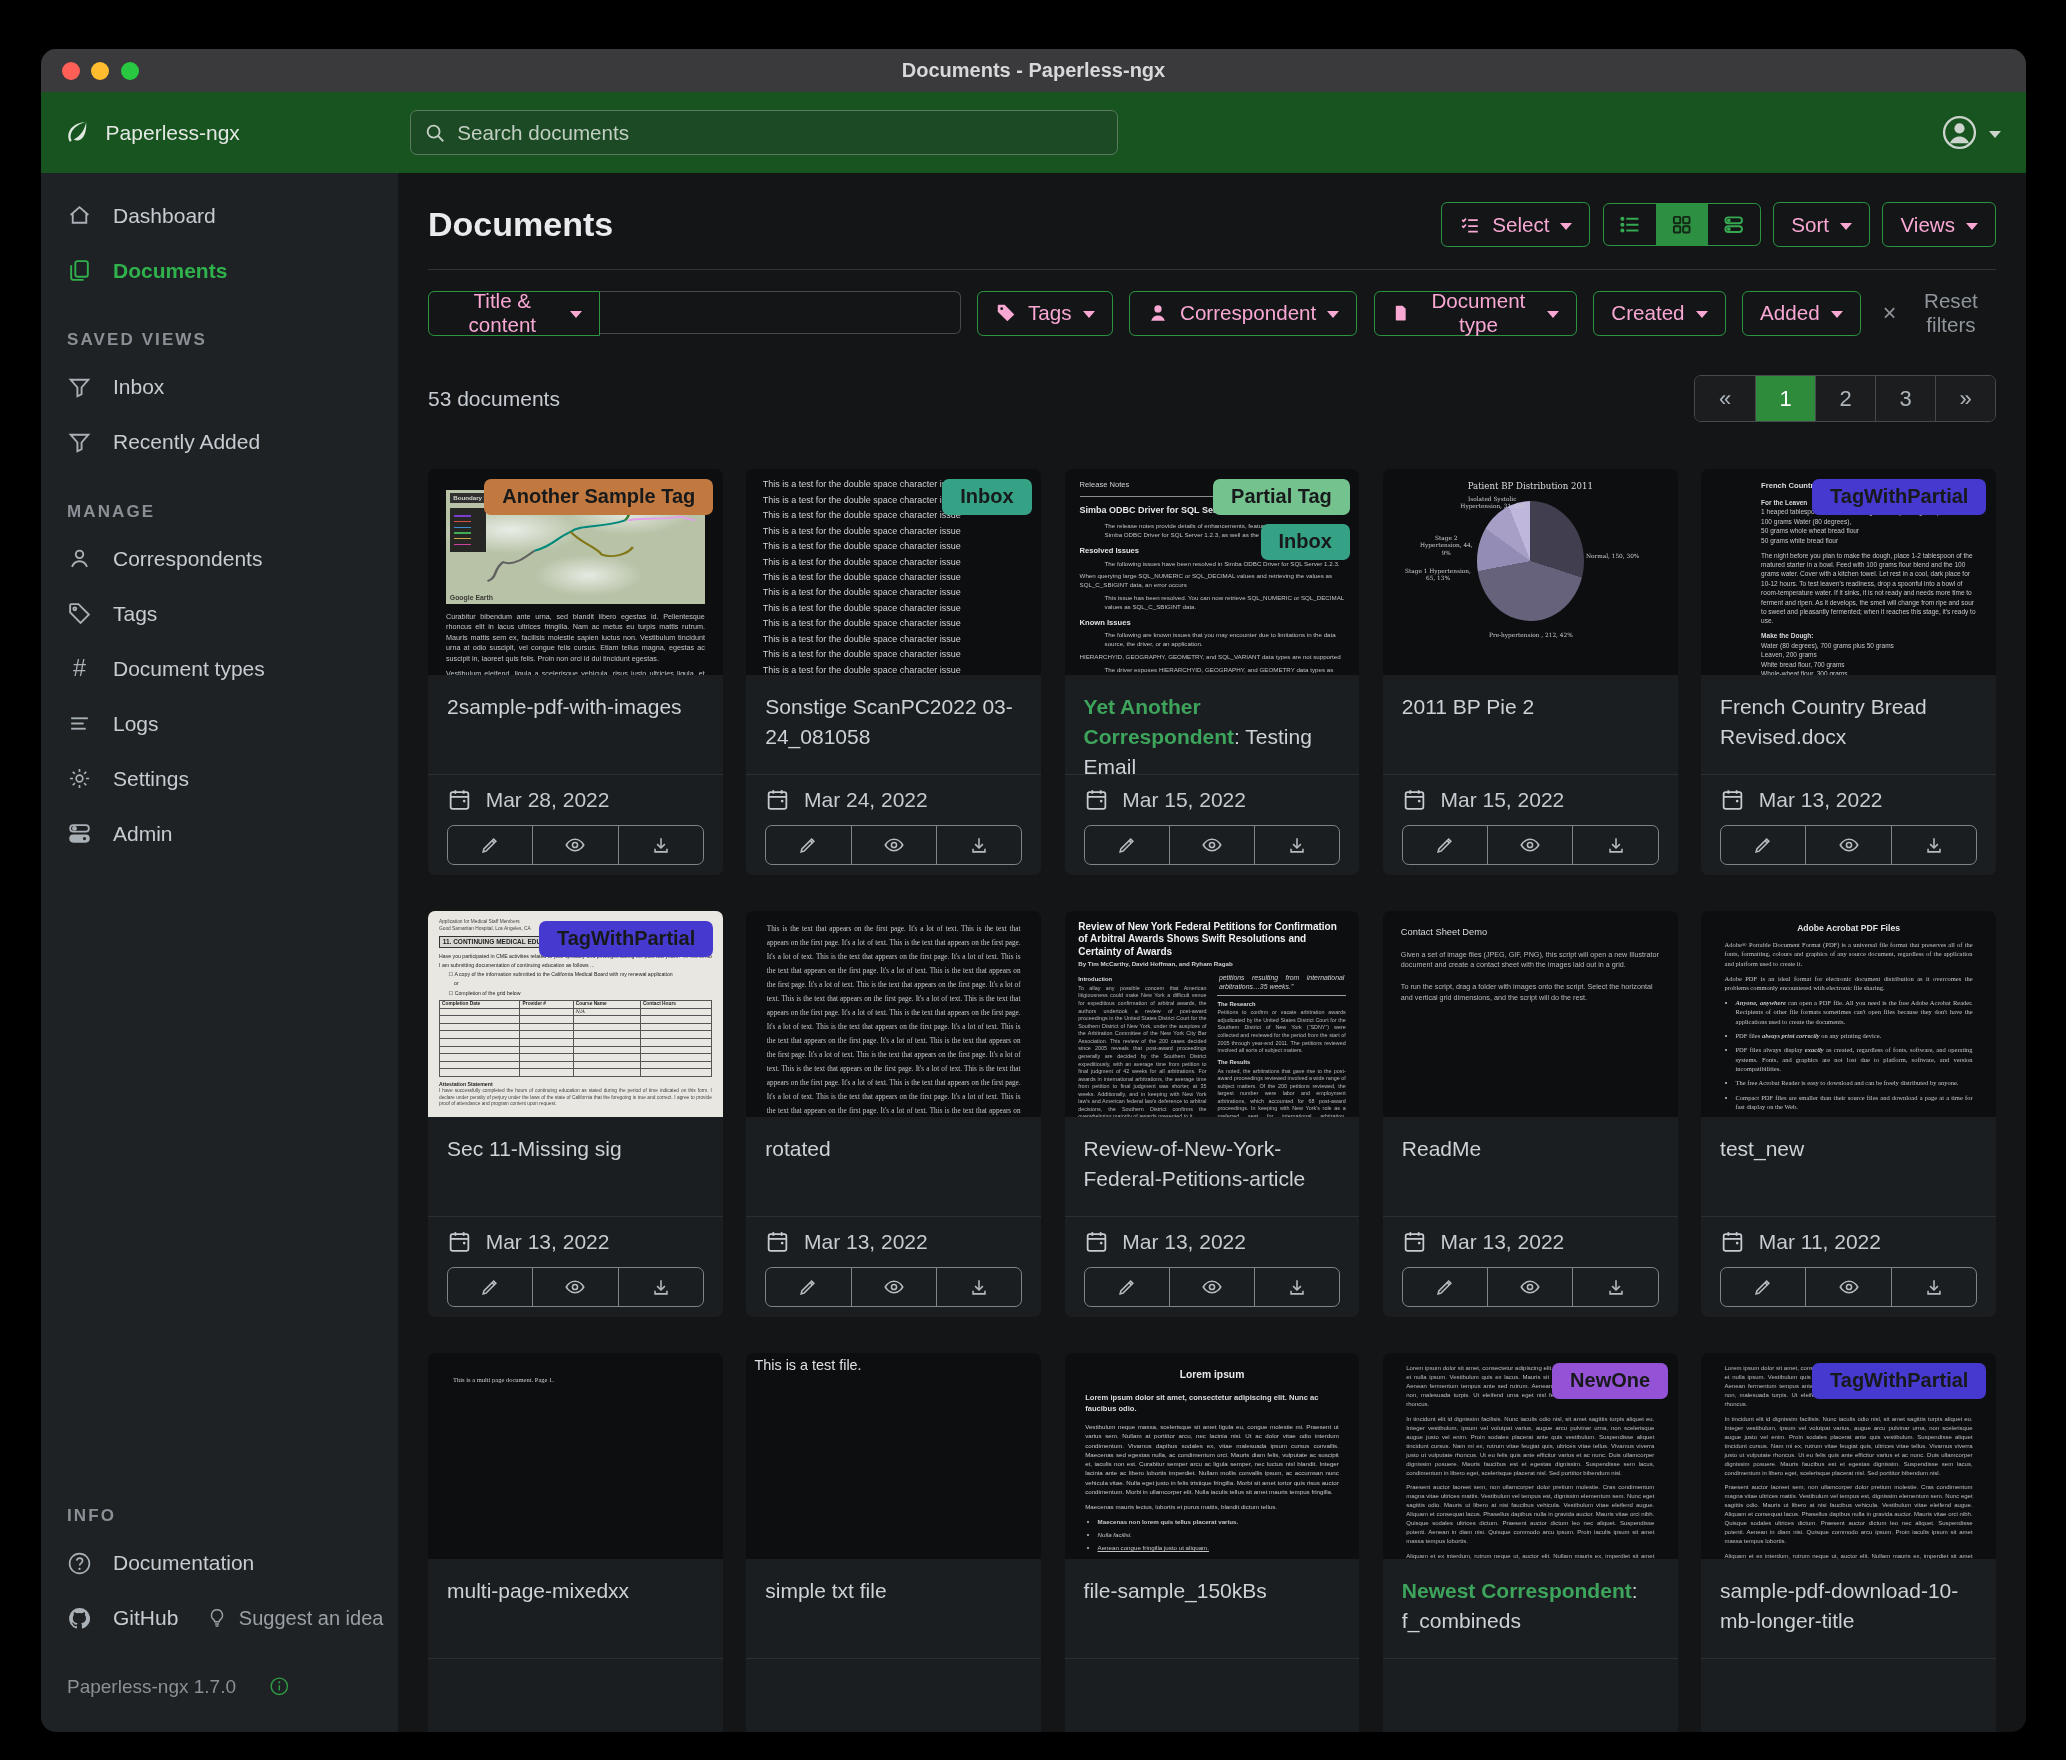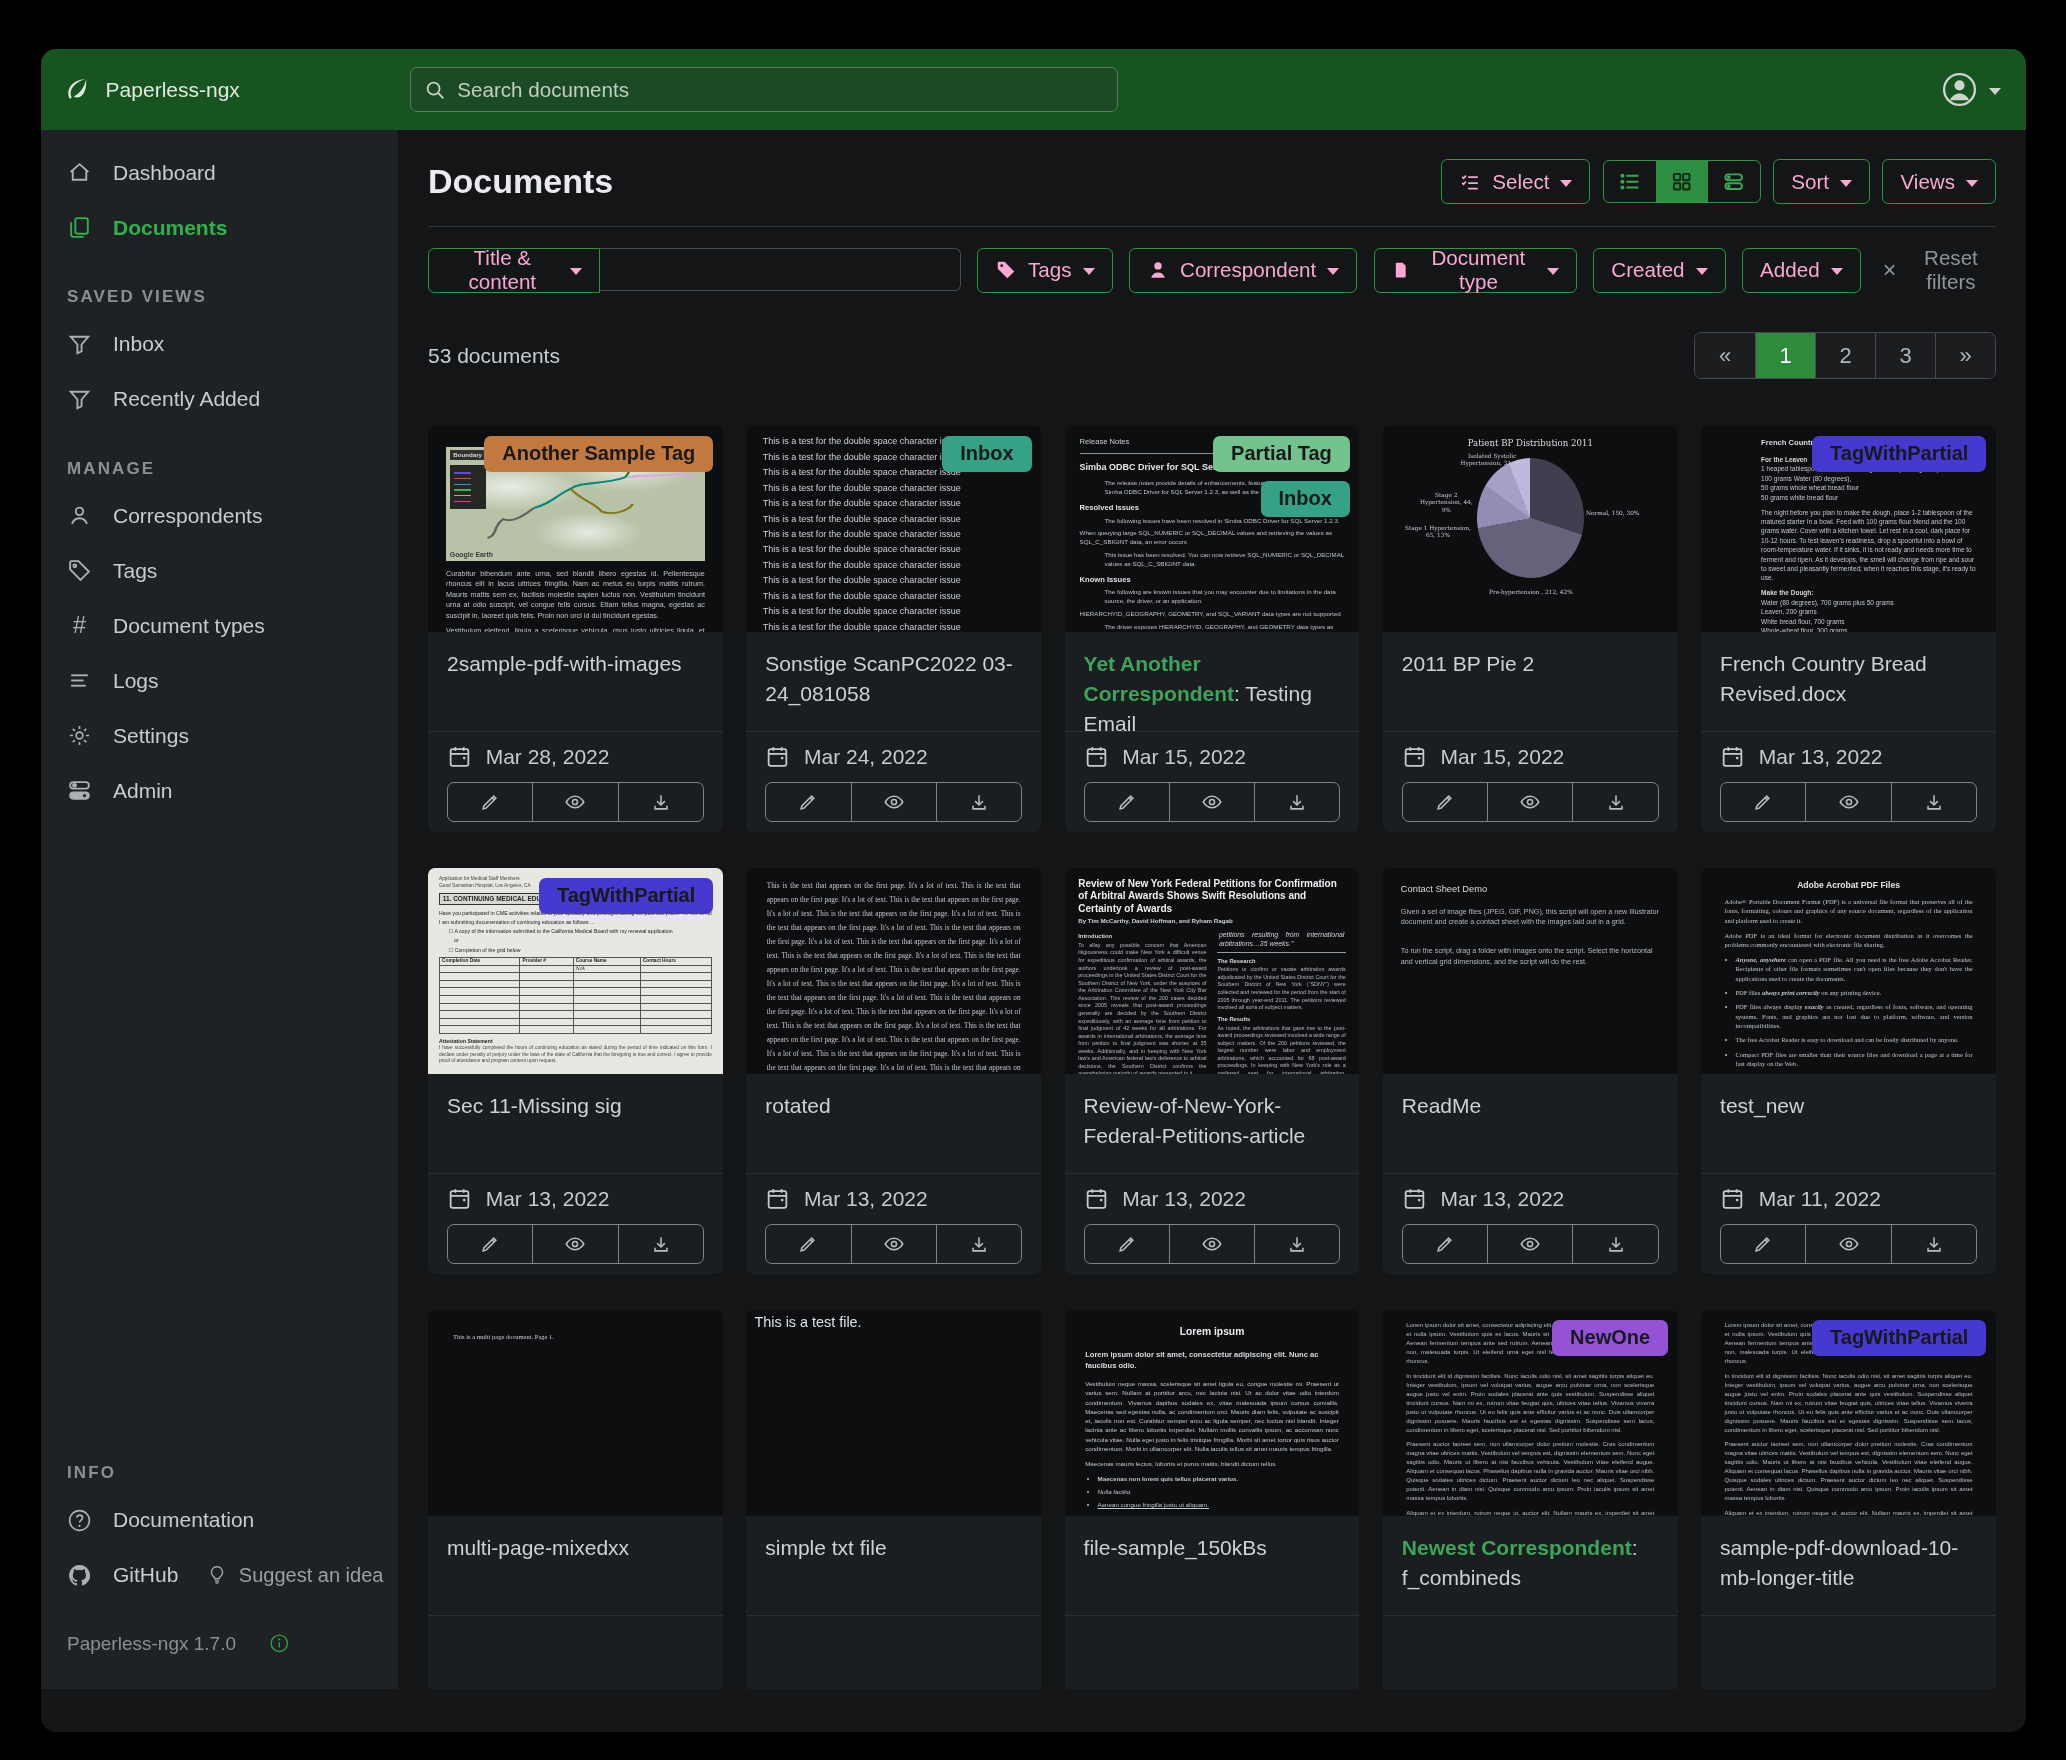--- a/index.html
+++ b/index.html
@@ -161,21 +161,21 @@
   .art-by { font-size:6.2px; font-weight:bold; margin-top:2.1px; color:#cfd2d5; }
   .art-cols { columns:2; column-gap:11px; margin-top:5.5px; font-size:5.4px; line-height:1.4; text-align:justify; color:#b4b7ba; }
   .art-cols b { display:block; font-size:5.8px; color:#d8dadc; margin:2.7px 0 1.4px; }
   .art-cols p { margin:0 0 3.4px; }
   .art-quote { border-top:1.4px solid #9a9da0; border-bottom:1.4px solid #9a9da0; padding:3.4px 1.4px; margin:4.1px 0;
                font-style:italic; font-size:6.9px; line-height:1.35; color:#cfd2d5; }
 
   .rd { padding:15px 18px; font-size:7.2px; line-height:1.5; color:#b6babd; }
   .rd-h { font-size:9.3px; color:#d9dbdd; margin-bottom:9.6px; }
   .rd p { margin:0 0 6.9px; }
-  .rd .gap { margin-top:18px; }
+  .rd .gap { margin-top:11px; }
 
   .ac { padding:11px 23.4px; font-size:6.5px; line-height:1.45; text-align:justify; color:#c3c7ca; font-family:"Liberation Serif", serif; }
   .ac-h { text-align:center; font-weight:bold; font-size:8.6px; color:#e2e4e6; margin-bottom:5.5px; font-family:"Liberation Sans", sans-serif; }
   .ac p { margin:0 0 5.5px; }
   .ac ul { margin:0; padding-left:11px; }
   .ac li { margin-bottom:4.8px; }
   .ac-end { text-align:center; }
 
   .pg1 { padding:23.4px 0 0 25px; font-size:6.5px; color:#c9ccd0; font-family:"Liberation Serif", serif; }
   .txtline { padding:4.1px 0 0 8.2px; font-size:14.4px; color:#dde1e5; }
@@ -188,20 +188,28 @@
   .lt li { margin-bottom:4.1px; }
 
   .ld { padding:11px 23.4px; font-size:6px; line-height:1.5; text-align:justify; color:#b9bdc1; }
   .ld p { margin:0 0 5.5px; }
 </style>
 </head>
 <body>
 
 <div class="window">
 
+  <div class="titlebar">
+    <div class="lights">
+      <button class="light" style="background:#ff5f57"></button>
+      <button class="light" style="background:#febc2e"></button>
+      <button class="light" style="background:#28c840"></button>
+    </div>
+    <span class="titlebar-title">Documents - Paperless-ngx</span>
+  </div>
 
   <div class="appheader">
     <div class="brand">
       <svg viewBox="0 0 24 24" fill="currentColor">
           <path d="M19.5 3C10.5 4.2 5.8 8.6 5.2 14c-.3 2.4.5 4.5 1.5 5.8l1.3-1.3c-.8-1.4-1.1-3-.7-4.8C8.3 9 12.4 5.6 19.5 3z"></path>
           <path d="M20 3.6c-1.5 6.5-4.6 11.4-10.3 14.2 1.5 1 3.7 1.2 5.4.3 4-2 5.3-8.6 4.9-14.5z"></path>
         </svg>
       <span class="brand-name">Paperless-ngx</span>
     </div>
     <div class="search">

